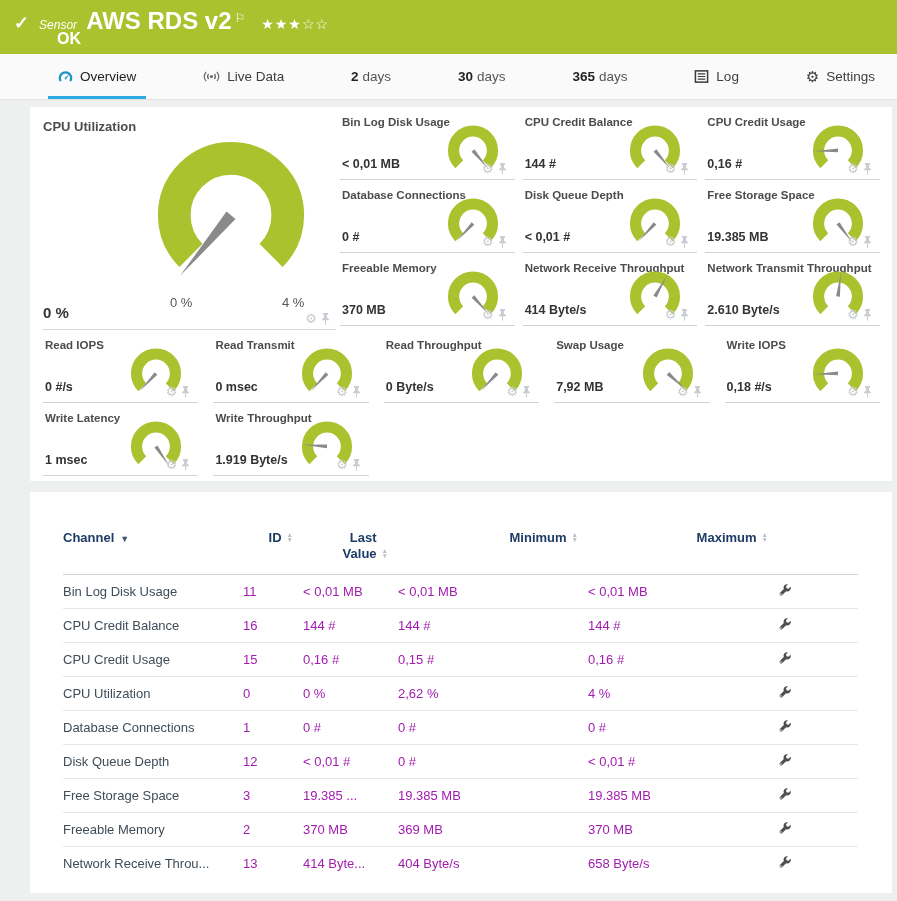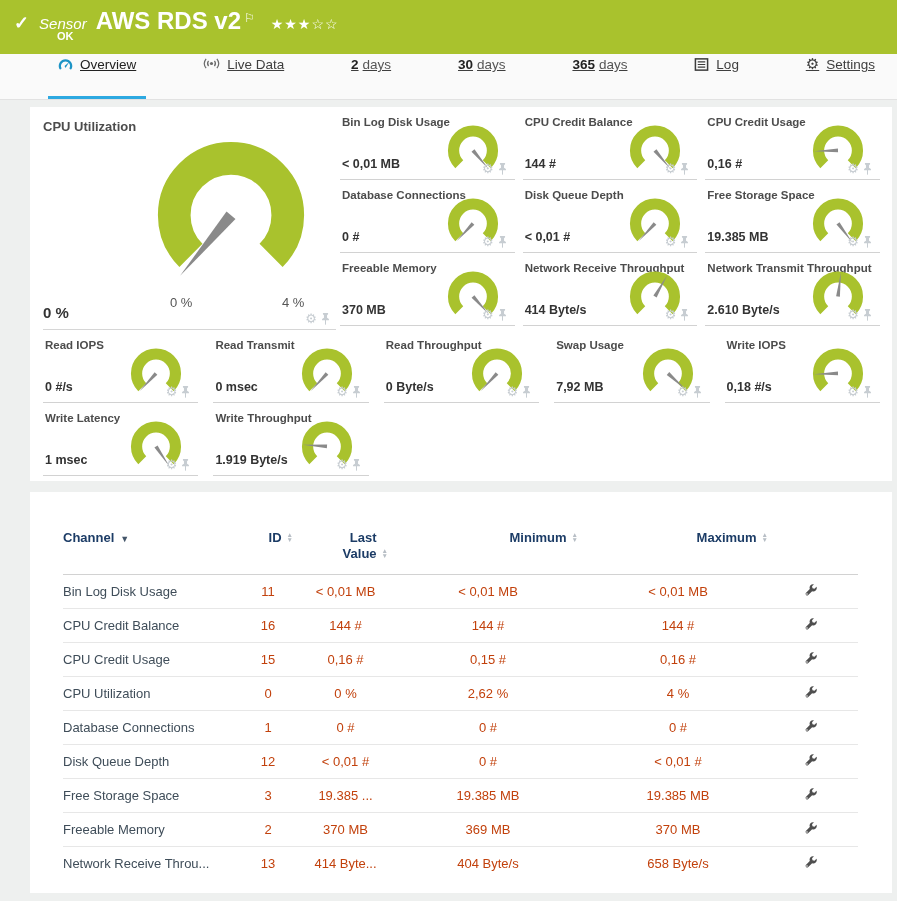--- a/index.html
+++ b/index.html
@@ -4,33 +4,33 @@
 <style>
   * { margin:0; padding:0; box-sizing:border-box; }
   html,body { width:897px; height:901px; background:#eef0ef; overflow:hidden;
               font-family:"Liberation Sans", sans-serif; }
 
   
   .app-header { position:absolute; top:0; left:0; width:100%; height:54px;
                 background:#a9c22d; color:#fff; }
   .hdr-row { position:absolute; left:14px; top:7px; display:flex; align-items:baseline; }
   .check  { font-size:18px; font-weight:bold; margin-right:10px; }
-  .kind   { font-style:italic; font-size:15px; margin-right:9px; }
+  .kind   { font-style:italic; font-size:12px; margin-right:9px; }
   .title  { font-size:24px; font-weight:bold; }
   .flag   { font-size:12px; position:relative; top:-7px; margin-left:3px; cursor:pointer; }
   .stars  { font-size:14px; letter-spacing:1px; margin-left:16px; cursor:pointer; }
-  .status { position:absolute; left:57px; top:30px; font-size:11px; font-weight:bold; }
+  .status { position:absolute; left:57px; top:30px; font-size:16px; font-weight:bold; }
 
   
   .tabbar { position:absolute; top:54px; left:0; width:100%; height:46px;
             background:#fafafa; border-bottom:1px solid #e2e2e2;
             display:flex; align-items:stretch; justify-content:space-between;
             padding:0 12px 0 48px; }
-  .tab { display:flex; align-items:flex-start; gap:7px; padding:3px 10px;
-         font-size:13.5px; color:#3e3e3e; position:relative; cursor:pointer;text-decoration:underline; }
+  .tab { display:flex; align-items:center; gap:7px; padding:3px 10px;
+         font-size:13.5px; color:#3e3e3e; position:relative; cursor:pointer; }
   .tab .ticon { display:flex; align-items:center; }
   .tab b { font-weight:bold; color:#222; }
   .tab .days { color:#555; margin-left:4px;margin-top:33px; }
   .tab.active { color:#222; }
   .tab.active::after { content:""; position:absolute; left:0; right:0; bottom:0;
                        height:3px; background:#2da9e1; }
 
   
   .card { position:absolute; left:30px; right:5px; background:#fff; }
   .gauges-card { top:107px; height:374px; }
@@ -74,21 +74,21 @@
   table { margin:36px 0 0 33px; width:795px; border-collapse:collapse; table-layout:fixed; }
   th { color:#1c3c66; font-size:13px; font-weight:bold; text-align:right;
        vertical-align:top; padding:2px 10px 12px 0; border-bottom:1px solid #d2d2d2;
        cursor:pointer; }
   th.col-channel { text-align:left; }
   th.wrap .lbl { display:inline-block; max-width:46px; line-height:16px; text-align:right; }
   .sort { display:inline-flex; flex-direction:column; margin-left:5px;
           vertical-align:middle; position:relative; top:-2px; }
   .sort span { font-size:6.5px; line-height:5px; color:#b7bec5; }
   .sortA { font-size:9px; color:#44566a; margin-left:6px; }
-  td { font-size:13px; color:#c2410c; text-align:center; padding:8px 10px 8px 0;
+  td { font-size:13px; color:#a21caf; text-align:left; padding:8px 10px 8px 0;
        border-top:1px solid #e7e7e7; height:33px; white-space:nowrap; overflow:hidden; }
   tbody tr:first-child td { border-top:none; }
   td.col-channel { text-align:left; color:#3f4d59; }
   td.col-action { padding-right:14px; }
   .wrench { display:inline-flex; cursor:pointer; }
 </style>
 </head>
 <body>
 
 <header class="app-header">

